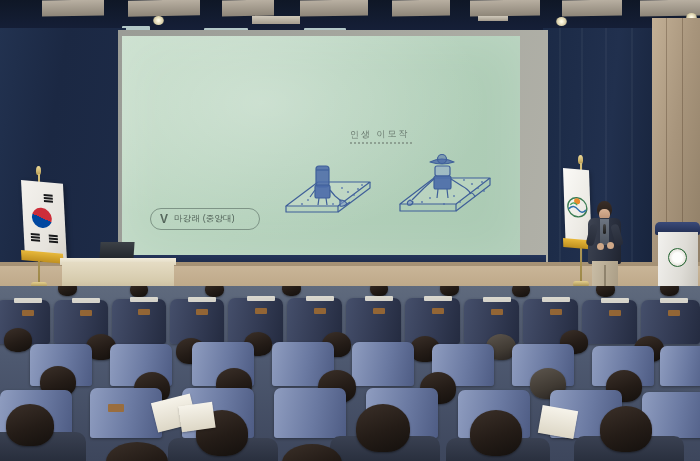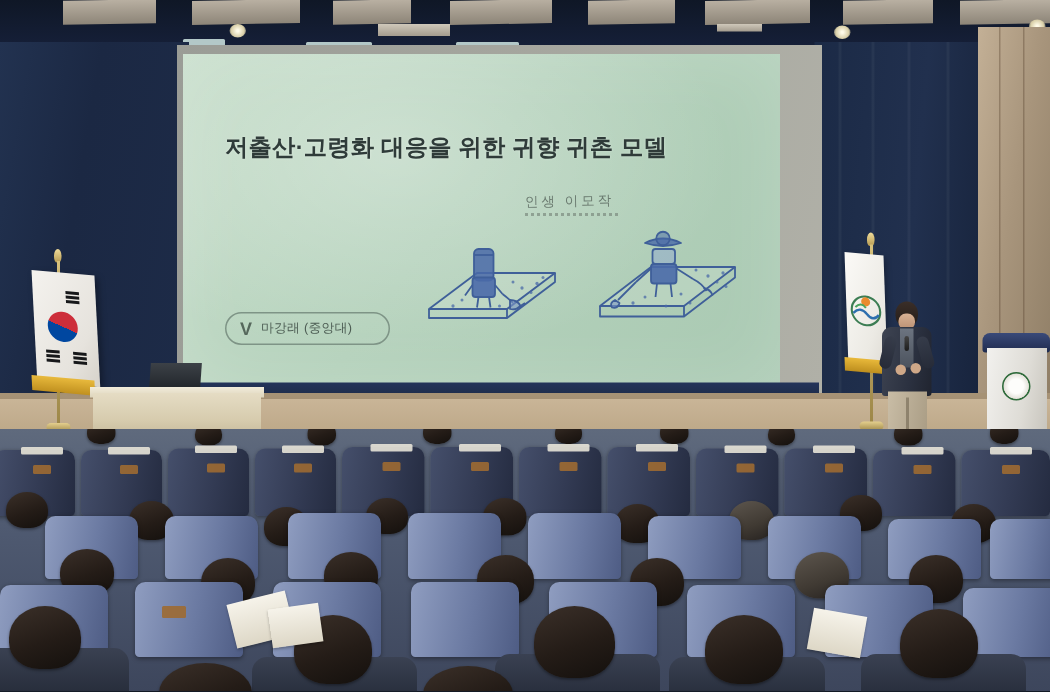--- a/index.html
+++ b/index.html
@@ -311,21 +311,20 @@
   </div>
   <div class="wood-panel">
     <div class="wood-seam" style="left:14px;"></div>
     <div class="wood-seam" style="left:30px;"></div>
   </div>
 
   <div class="screen-wall-strip"></div>
   <div class="slide">
     <div class="slide-glow"></div>
 
-    <div class="slide-title">저출산·고령화 대응을 위한 귀향 귀촌 모델</div>
 
     <div class="slide-sub">인생 이모작</div>
     <div class="slide-sub-underline"></div>
 
     <div class="illus" style="left:156px; top:118px;">
       <svg width="100" height="78" viewBox="0 0 100 78">
         <g fill="none" stroke="#3f5f99" stroke-width="1.2" stroke-linejoin="round">
           <path d="M8 52 L40 28 L92 28 L60 52 Z" fill="#cfe0d2" fill-opacity=".35"></path>
           <path d="M8 52 L8 58 L60 58 L60 52"></path>
           <path d="M60 58 L92 34 L92 28"></path>

